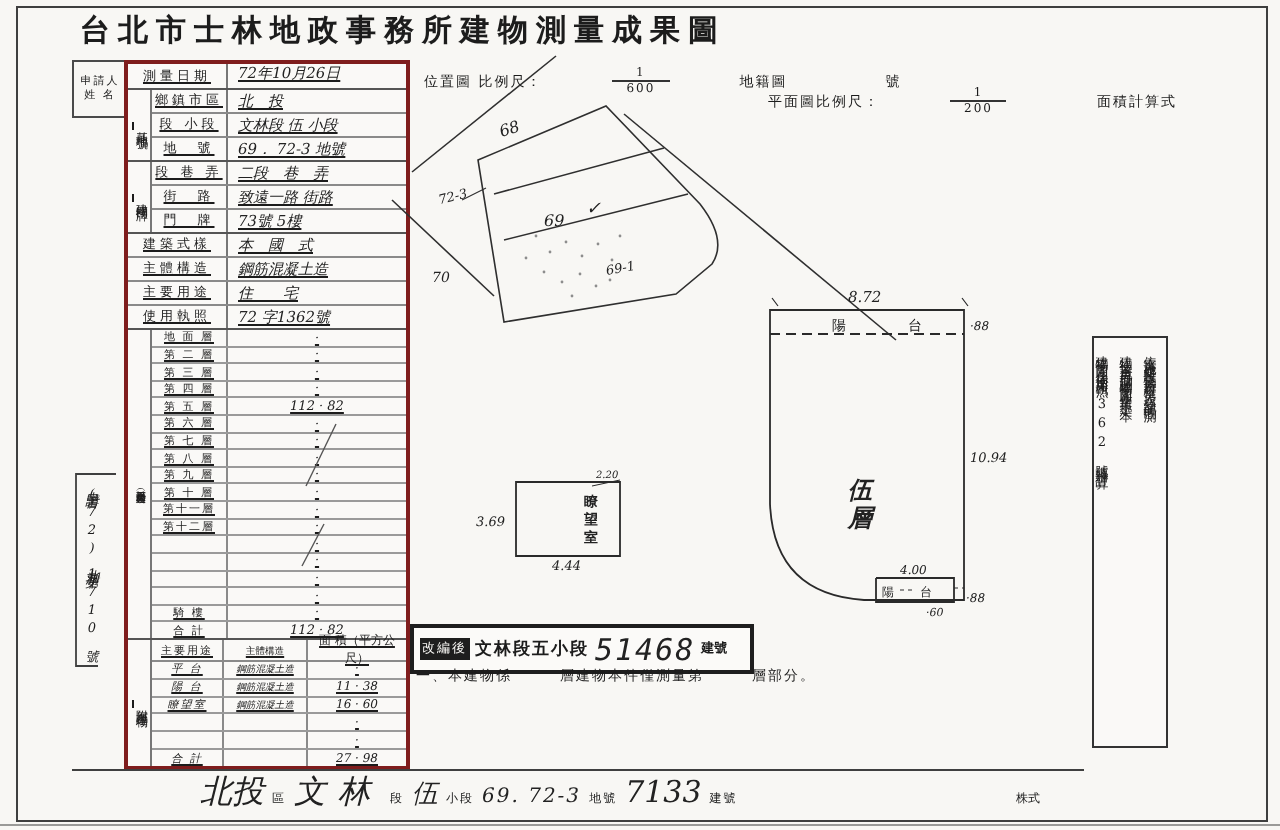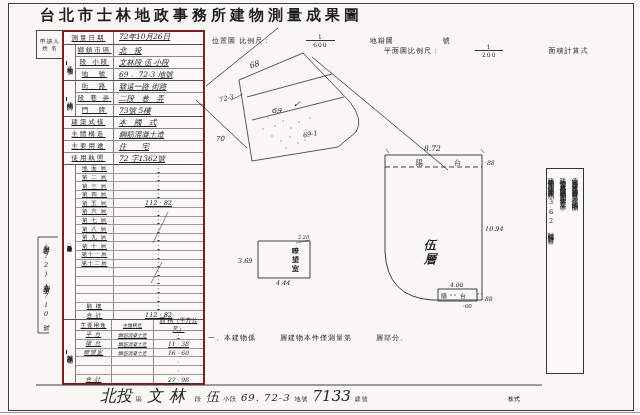--- a/index.html
+++ b/index.html
@@ -158,27 +158,27 @@
             <div class="val hw">69． 72-3 地號</div>
           </div>
         </div>
     </div>
 
     <div class="sec s-addr">
       <div class="gcol">建物門牌</div>
       <div class="grows">
 
           <div class="trow">
+            <div class="lab w38">段 巷 弄</div>
+            <div class="val hw">二段　巷　弄</div>
+          </div>
+
+          <div class="trow">
             <div class="lab w38">街　路</div>
             <div class="val hw">致遠一路 街路</div>
-          </div>
-
-          <div class="trow">
-            <div class="lab w38">段 巷 弄</div>
-            <div class="val hw">二段　巷　弄</div>
           </div>
 
           <div class="trow">
             <div class="lab w38">門　牌</div>
             <div class="val hw">73號 5樓</div>
           </div>
         </div>
     </div>
 
     <div class="sec s-info">
@@ -351,20 +351,26 @@
   </div>
 
   <div class="abs" id="marginnote">申請書(72)北測字第1710號</div>
 
   <div class="abs" id="rightnote">
     <span>依實施建築改良物所有權第一次登記便勘測</span>
     <span>建物位置免再勘測建物平面圖作業規定・本</span>
     <span>建物平面圖係依使用執照1362號轉繪計算。</span>
   </div>
 
+  <div class="abs" id="stamp">
+    <span class="pfx">改編後</span>
+    <span class="secname">文林段五小段</span>
+    <span class="num hw">51468</span>
+    <span class="sfx">建號</span>
+  </div>
 
   <div class="abs" id="notes">
     <div>一、本建物係　　　層建物本件僅測量第　　　層部分。</div>
   </div>
 
   <div class="abs" id="footer">
     <span class="hw h12">北投</span>
     <span class="sm">區</span>
     <span class="hw h16">文</span>
     <span class="hw h16">林</span>

